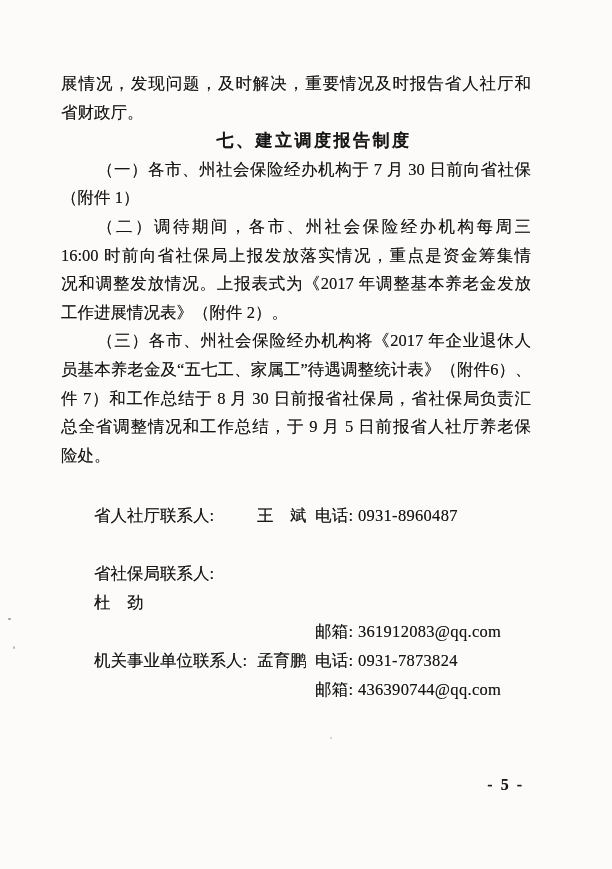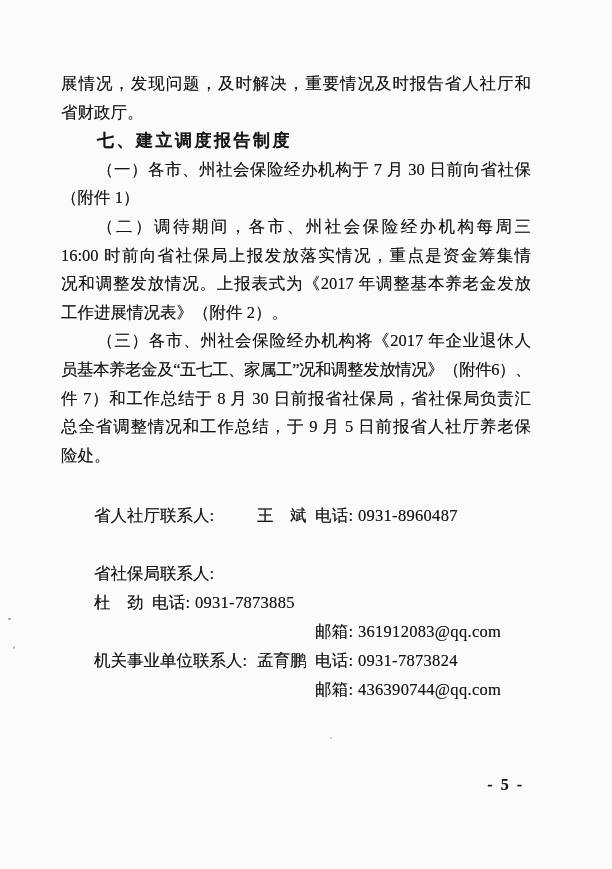--- a/index.html
+++ b/index.html
@@ -16,21 +16,21 @@
   }
   .content{
     position:absolute;left:61px;top:70px;width:470px;
     color:#161616;
     font-size:16.5px;
     line-height:28.6px;
     text-shadow:0 0 0.5px rgba(20,20,20,0.55);
   }
   .line{min-height:28.6px;}
   .fill{text-align:justify;text-align-last:justify;text-justify:inter-ideograph;}
-  .indent{text-indent:36px;}
+  .indent{text-indent:36px;text-align:center;}
   .tight{letter-spacing:-0.6px;}
   .bold{
     font-family:"Liberation Sans","DejaVu Sans",sans-serif;
     font-weight:bold;
     letter-spacing:2.5px;
     font-size:17px;
   }
   .contacts{
     margin-top:31px;
     margin-left:33px;
@@ -63,21 +63,21 @@
     <div class="line fill">展情况，发现问题，及时解决，重要情况及时报告省人社厅和</div>
     <div class="line">省财政厅。</div>
     <div class="line bold indent">七、建立调度报告制度</div>
     <div class="line fill indent">（一）各市、州社会保险经办机构于 7 月 30 日前向省社保</div>
     <div class="line">（附件 1）</div>
     <div class="line fill indent">（二）调待期间，各市、州社会保险经办机构每周三</div>
     <div class="line fill">16:00 时前向省社保局上报发放落实情况，重点是资金筹集情</div>
     <div class="line fill">况和调整发放情况。上报表式为《2017 年调整基本养老金发放</div>
     <div class="line">工作进展情况表》（附件 2）。</div>
     <div class="line fill indent">（三）各市、州社会保险经办机构将《2017 年企业退休人</div>
-    <div class="line fill tight">员基本养老金及“五七工、家属工”况和调整发放情况》（附件6）、</div>
+    <div class="line fill tight">员基本养老金及“五七工、家属工”待遇调整统计表》（附件6）、</div>
     <div class="line fill">件 7）和工作总结于 8 月 30 日前报省社保局，省社保局负责汇</div>
     <div class="line fill">总全省调整情况和工作总结，于 9 月 5 日前报省人社厅养老保</div>
     <div class="line">险处。</div>
 
     <div class="contacts">
       <div class="c-row">
         <span class="c-label">省人社厅联系人:</span>
         <span class="c-name">王　斌</span>
         <span class="c-info">电话: 0931-8960487</span>
       </div>
@@ -85,21 +85,20 @@
         <span class="c-label"></span>
         <span class="c-name"></span>
       </div>
       <div class="c-row">
         <span class="c-label">省社保局联系人:</span>
         <span class="c-name"></span>
         <span class="c-info"></span>
       </div>
       <div class="c-row">
         <span class="c-name">杜　劲</span>
-        <span class="c-info">电话: 0931-7873885</span>
       </div>
       <div class="c-row">
         <span class="c-label"></span>
         <span class="c-name"></span>
         <span class="c-info">邮箱: 361912083@qq.com</span>
       </div>
       <div class="c-row">
         <span class="c-label">机关事业单位联系人:</span>
         <span class="c-name">孟育鹏</span>
         <span class="c-info">电话: 0931-7873824</span>

